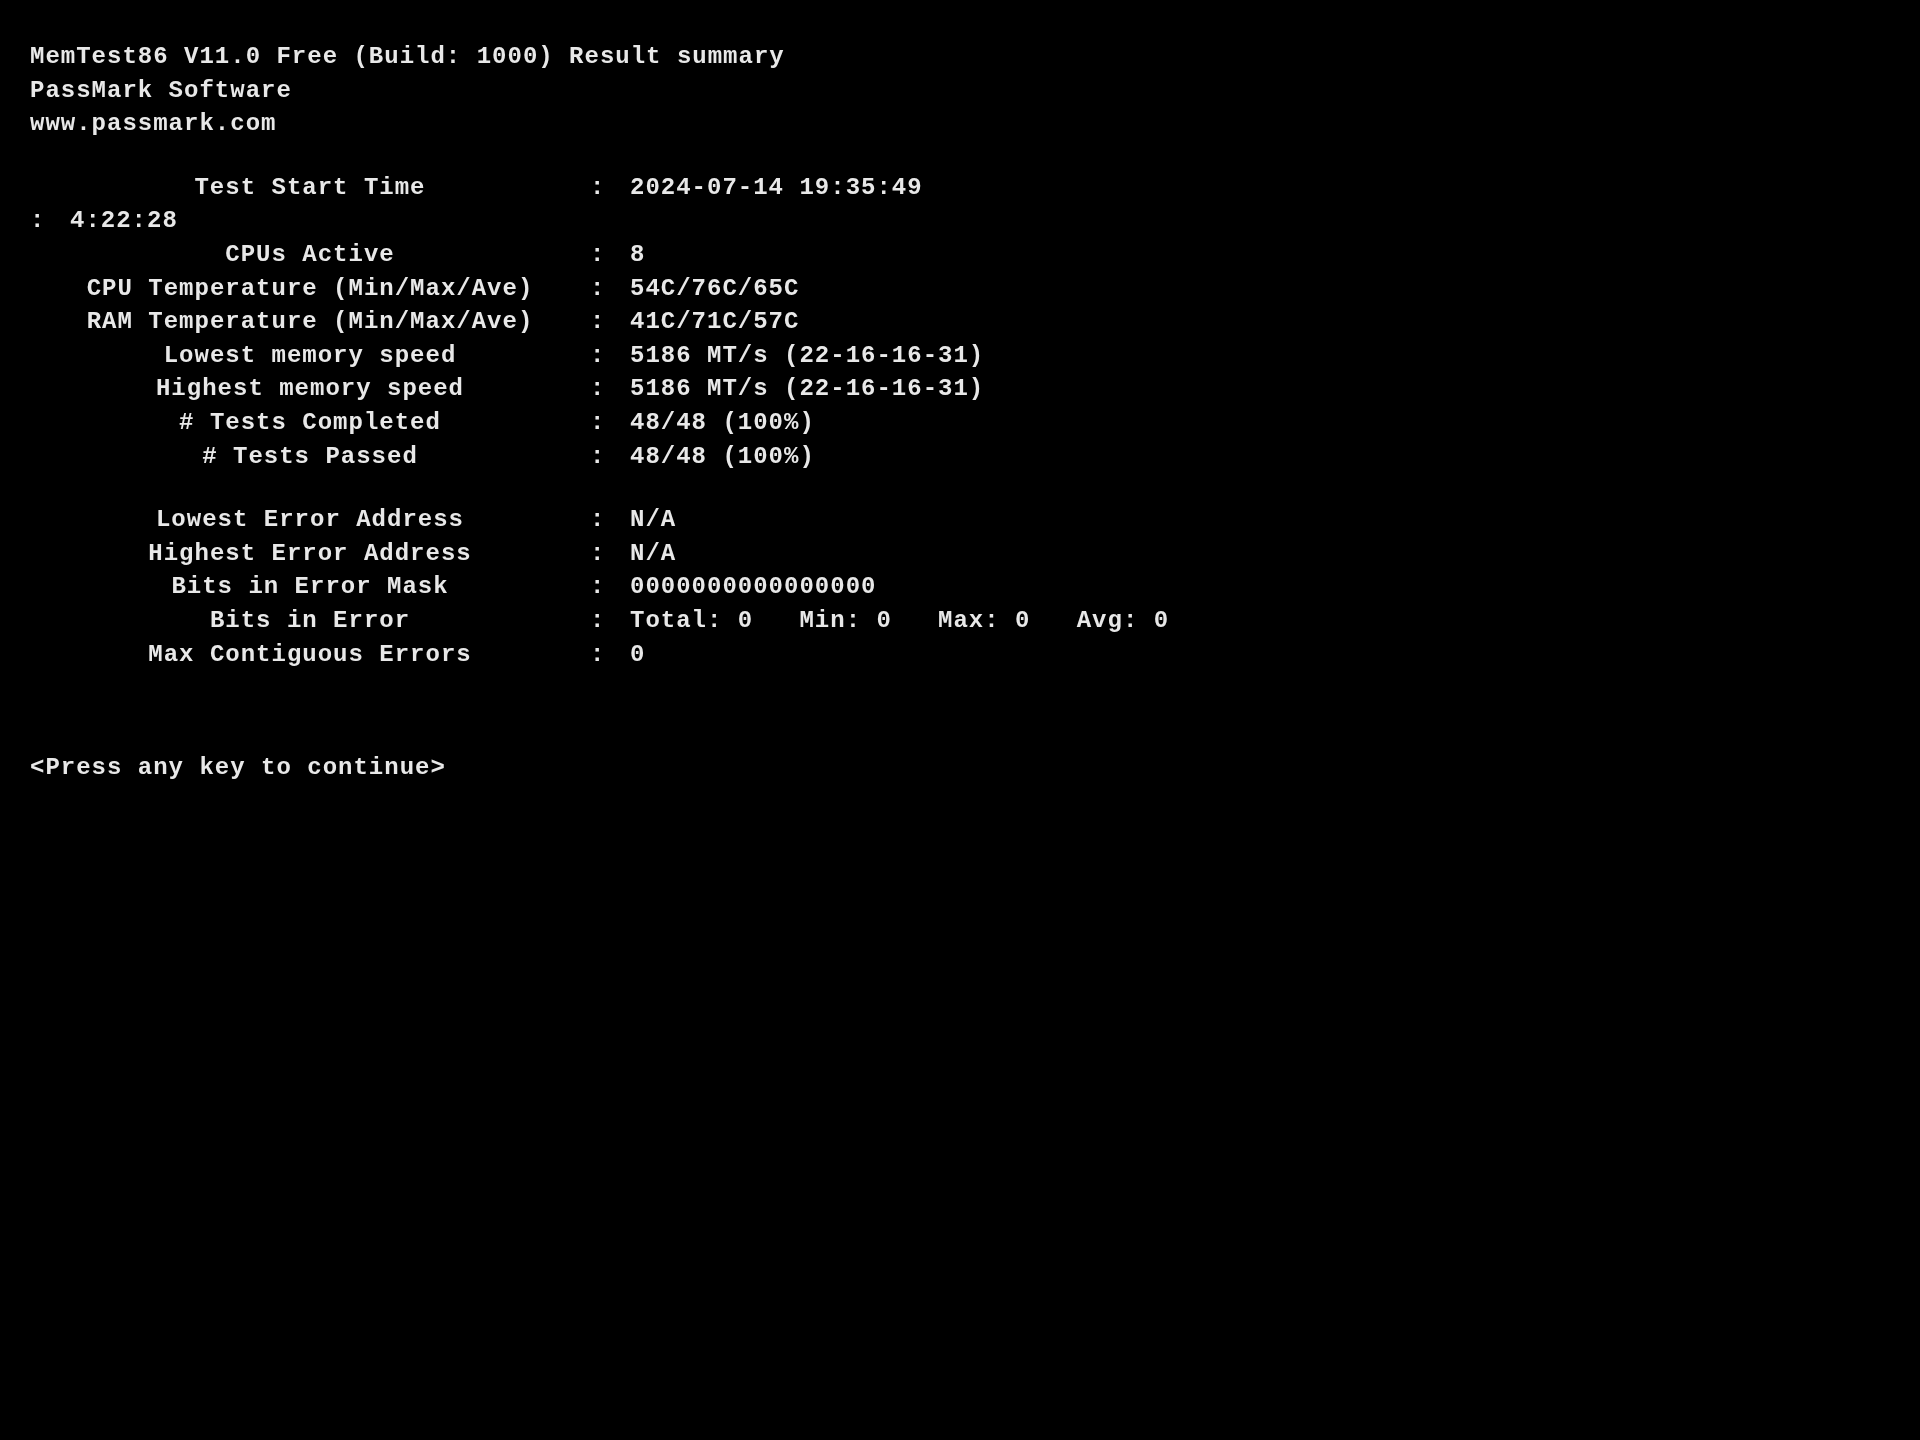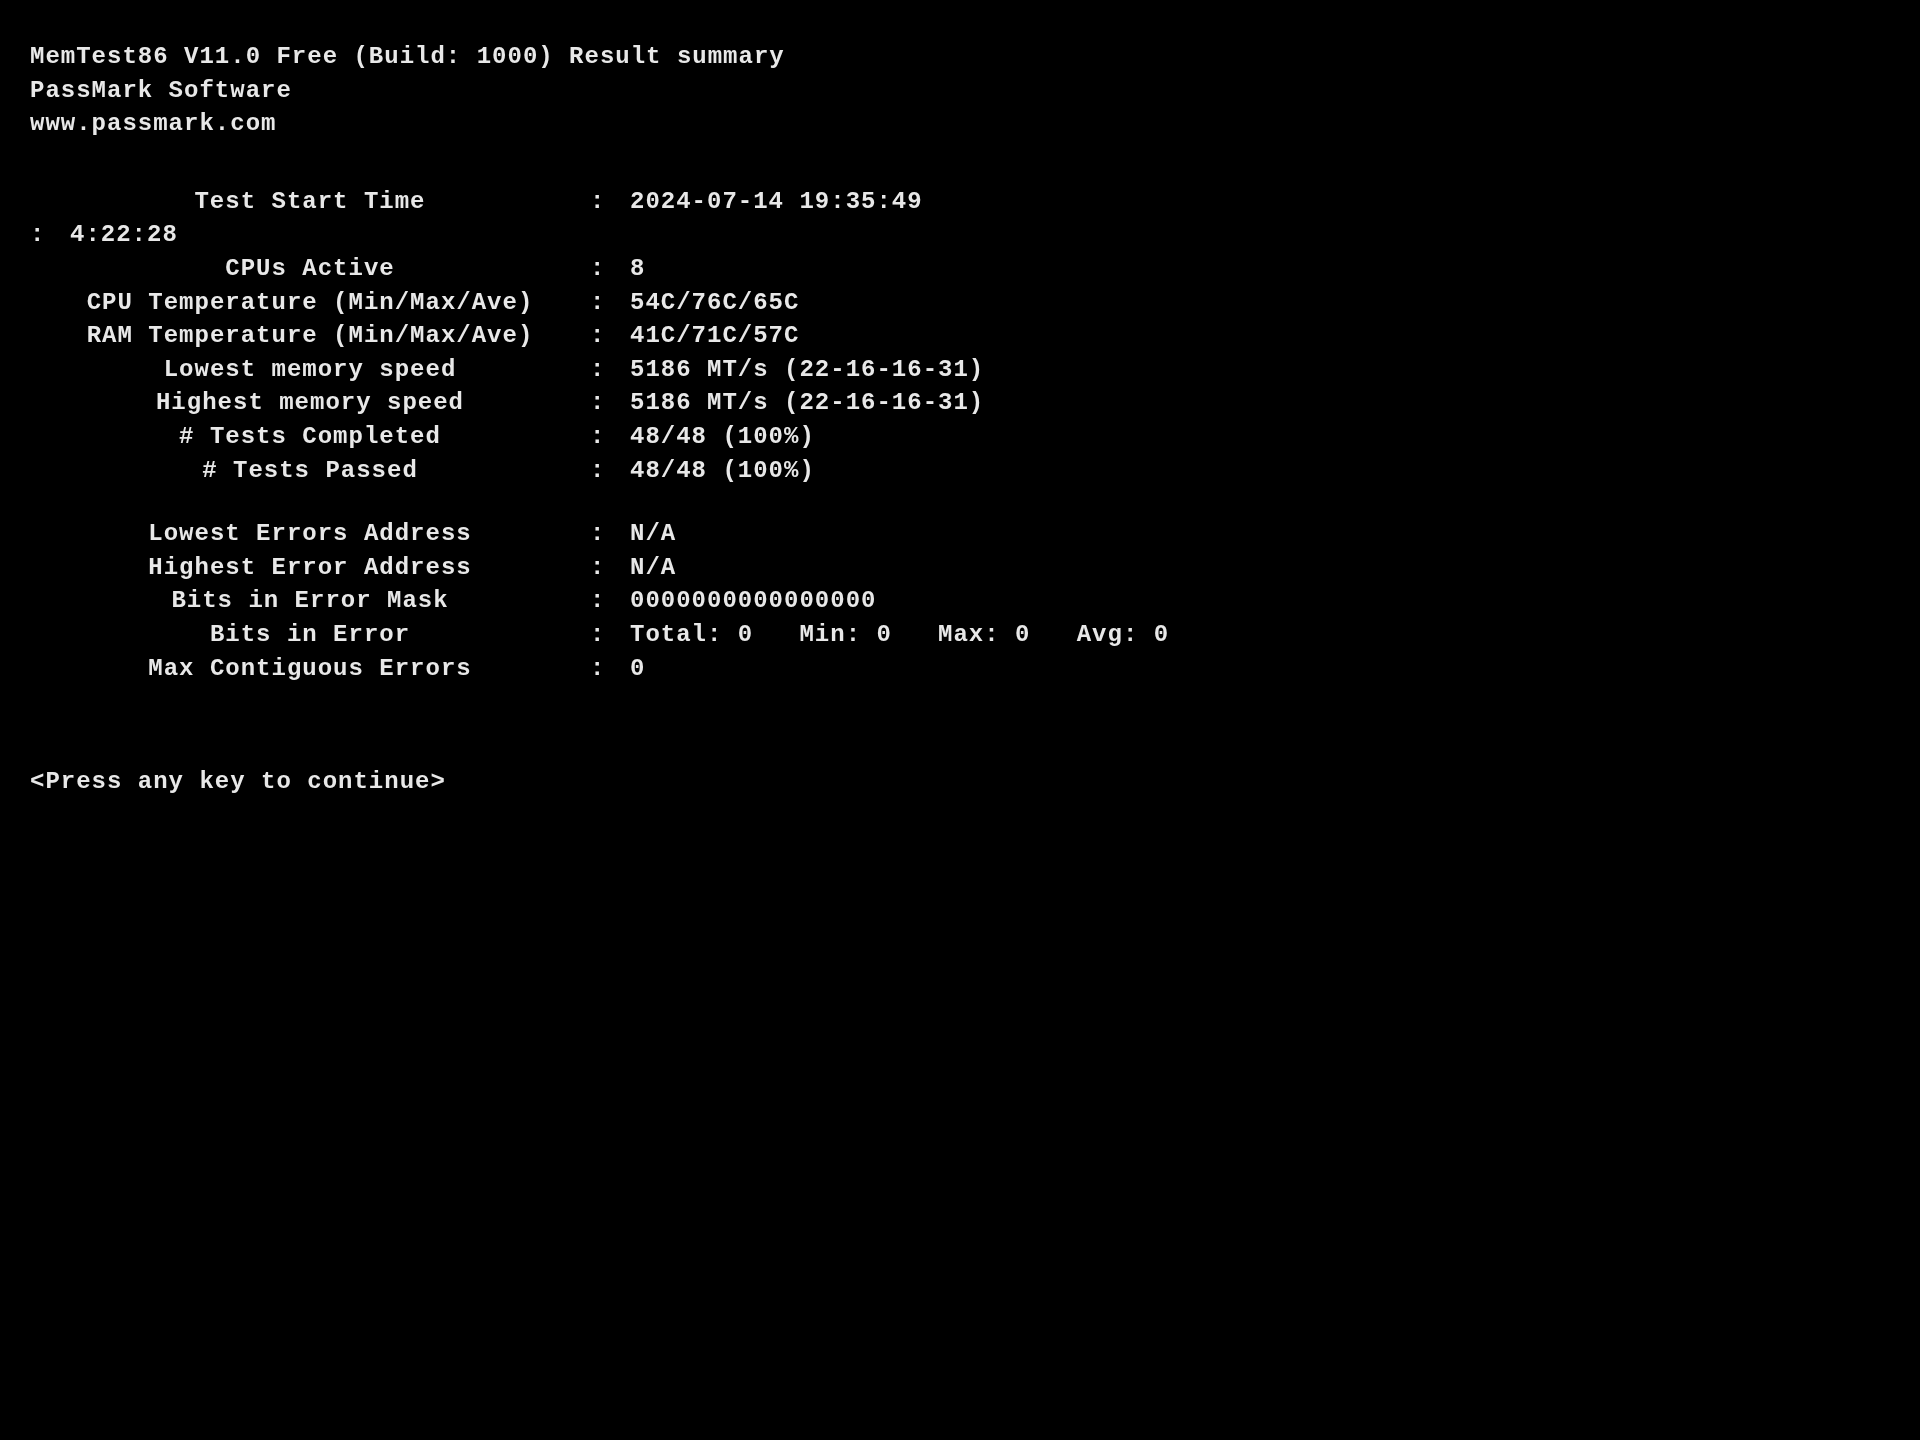--- a/index.html
+++ b/index.html
@@ -13,21 +13,21 @@
       font-family: 'Courier New', monospace;
       font-size: 24px;
       font-weight: bold;
       line-height: 1.4;
       padding: 40px 30px;
       width: 1920px;
       height: 1440px;
       letter-spacing: 1px;
     }
     .header {
-      margin-bottom: 44px;
+      margin-bottom: 30px;
     }
     .header-line {
       display: block;
     }
     .section {
       margin-bottom: 30px;
     }
     .row {
       display: flex;
       white-space: pre;
@@ -100,21 +100,21 @@
   </div>
   <div class="row">
     <span class="label"># Tests Passed</span>
     <span class="colon">:</span>
     <span class="value">48/48 (100%)</span>
   </div>
 </div>
 
 <div class="section">
   <div class="row">
-    <span class="label">Lowest Errors Address</span>
+    <span class="label">Lowest Error Address</span>
     <span class="colon">:</span>
     <span class="value">N/A</span>
   </div>
   <div class="row">
     <span class="label">Highest Error Address</span>
     <span class="colon">:</span>
     <span class="value">N/A</span>
   </div>
   <div class="row">
     <span class="label">Bits in Error Mask</span>

